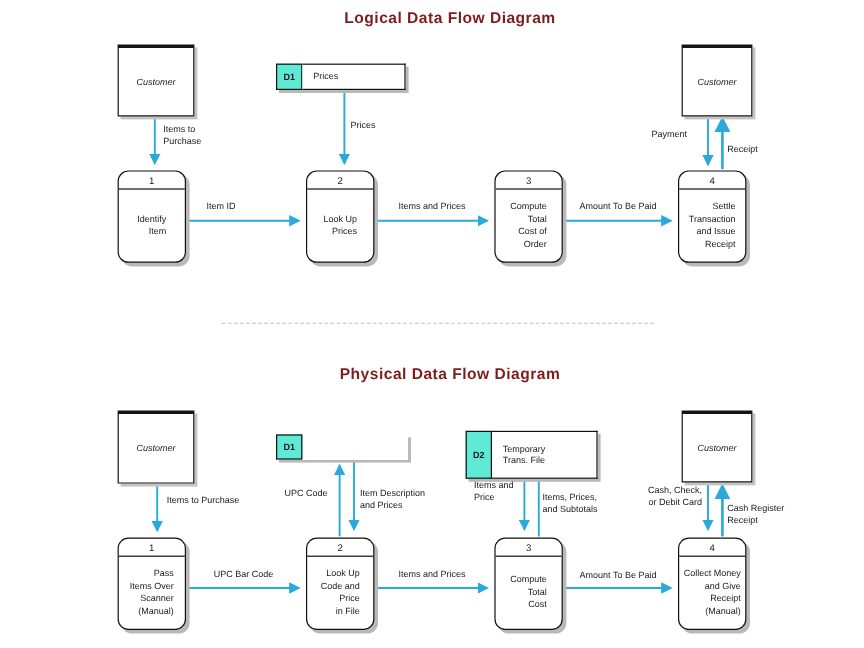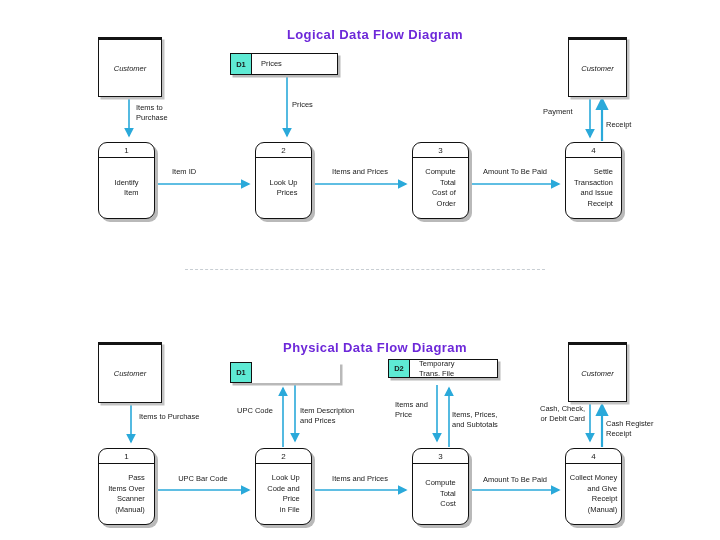--- a/index.html
+++ b/index.html
@@ -3,21 +3,21 @@
 <meta charset="utf-8">
 <style>
   html,body{margin:0;padding:0;background:#ffffff;}
   .canvas{
     position:relative;width:720px;height:540px;background:#ffffff;overflow:hidden;
     font-family:"Liberation Sans", sans-serif;color:#1a1a1a;
   }
   .arrows{position:absolute;left:0;top:0;width:720px;height:540px;pointer-events:none;}
   .dtitle{
     position:absolute;transform:translateX(-50%);font-size:13px;font-weight:bold;
-    color:#6d28d9;letter-spacing:.4px;white-space:nowrap;margin-top:20px;
+    color:#7f1d1d;letter-spacing:.4px;white-space:nowrap;
   }
   .entity{
     position:absolute;background:#ffffff;border:1.5px solid #141414;border-top-width:3px;
     box-shadow:2.5px 2.5px 0 #c3c3c3;display:flex;align-items:center;justify-content:center;
   }
   .entity span{font-size:7.5px;font-style:italic;}
   .process{
     position:absolute;width:57px;height:77px;background:#ffffff;border:1.8px solid #111111;
     border-radius:9px;box-shadow:3px 3px 0 #b9b9b9;box-sizing:border-box;
     display:flex;flex-direction:column;
@@ -123,31 +123,31 @@
 Purchase</div>
   <div class="flabel" style="left:292px;top:100px">Prices</div>
   <div class="flabel" style="left:172px;top:167px;width:60px;text-align:left">Item ID</div>
   <div class="flabel" style="left:317px;top:167px;width:86px;text-align:center">Items and Prices</div>
   <div class="flabel" style="left:469px;top:167px;width:92px;text-align:center">Amount To Be Paid</div>
   <div class="flabel" style="left:543px;top:107px">Payment</div>
   <div class="flabel" style="left:606px;top:120px">Receipt</div>
 
   <div class="sep"></div>
 
-  <div class="dtitle" style="left:375px;top:320px">Physical Data Flow Diagram</div>
+  <div class="dtitle" style="left:375px;top:304px">Physical Data Flow Diagram</div>
 
   <div class="entity" style="left:98px;top:342px;width:62px;height:57px">
     <span>Customer</span>
   </div>
 
   <div class="store" style="left:230px;top:362px;height:21px;width:110px">
     <div class="store-tag">D1</div>
   </div>
 
-  <div class="store" style="left:388px;top:359px;height:19px;width:110px">
+  <div class="store" style="left:388px;top:359px;height:40px;width:110px">
     <div class="store-tag">D2</div>
     <div class="store-name">Temporary
 Trans. File</div>
   </div>
 
   <div class="entity" style="left:568px;top:342px;width:57px;height:56px">
     <span>Customer</span>
   </div>
 
   <div class="process" style="left:98px;top:448px">

